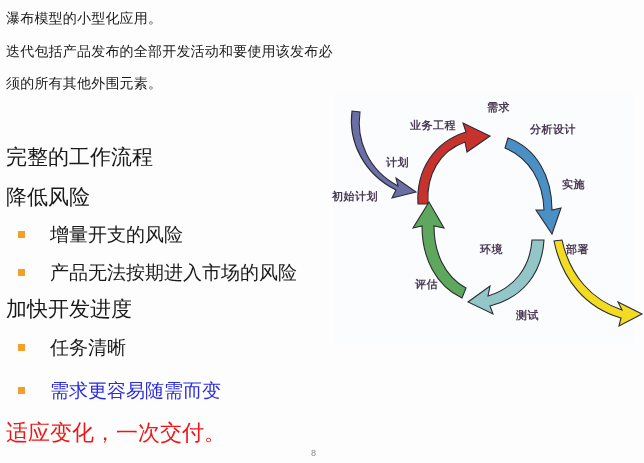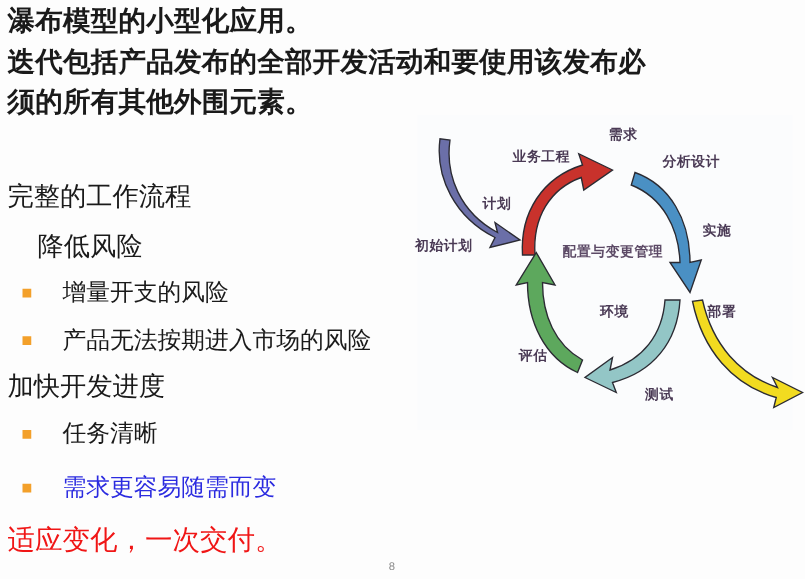--- a/index.html
+++ b/index.html
@@ -25,25 +25,24 @@
 
   
   .text-col {
     position: absolute;
     left: 0px;
     top: 0px;
     width: 400px;
   }
   .para {
     color: #1a1a1a;
-    font-size: 22px;
+    font-size: 14px;
     line-height: 30px;
     letter-spacing: 0.2px;
     white-space: nowrap;
-    font-weight: bold;
   }
   .l1 { position: absolute; left: 6px; top: 3px; }
   .l2 { position: absolute; left: 6px; top: 36px; width: 640px; }
   .l3 { position: absolute; left: 6px; top: 68px; }
 
   .h-item {
     position: absolute;
     left: 6px;
     color: #1a1a1a;
     font-size: 21px;
@@ -67,21 +66,21 @@
     height: 7px;
     background: #F3A02A;
     margin-right: 9px;
     flex: 0 0 auto;
     position: relative;
     top: 0px;
   }
   .b-text { display: inline-block; }
 
   .t-flow   { top: 144px; text-align: center; }
-  .t-risk   { top: 184px; margin-left: 24px; }
+  .t-risk   { top: 184px; }
   .t-bul1   { top: 222px; }
   .t-bul2   { top: 260px; justify-content: space-between; }
   .t-speed  { top: 296px; }
   .t-bul3   { top: 335px; }
   .t-bul4   { top: 378px; }
   .t-final  { top: 420px; }
 
   .blue-text { color: #2B2BE0; }
   .red-text  { color: #F01616; font-size: 22px; font-weight: 400; }
 
@@ -211,21 +210,20 @@
                  C 104 160, 114 184, 136 196 Z" fill="#5DA85D"></path>
       </g>
     </svg>
 
     <span class="dlabel dl-req">需求</span>
     <span class="dlabel dl-biz">业务工程</span>
     <span class="dlabel dl-ana">分析设计</span>
     <span class="dlabel dl-plan">计划</span>
     <span class="dlabel dl-init">初始计划</span>
     <span class="dlabel dl-impl">实施</span>
-    <span class="dlabel dl-center">配置与变更管理</span>
     <span class="dlabel dl-deploy">部署</span>
     <span class="dlabel dl-env">环境</span>
     <span class="dlabel dl-eval">评估</span>
     <span class="dlabel dl-test">测试</span>
   </div>
 
   <div class="page-num">8</div>
 
 </div>
 

